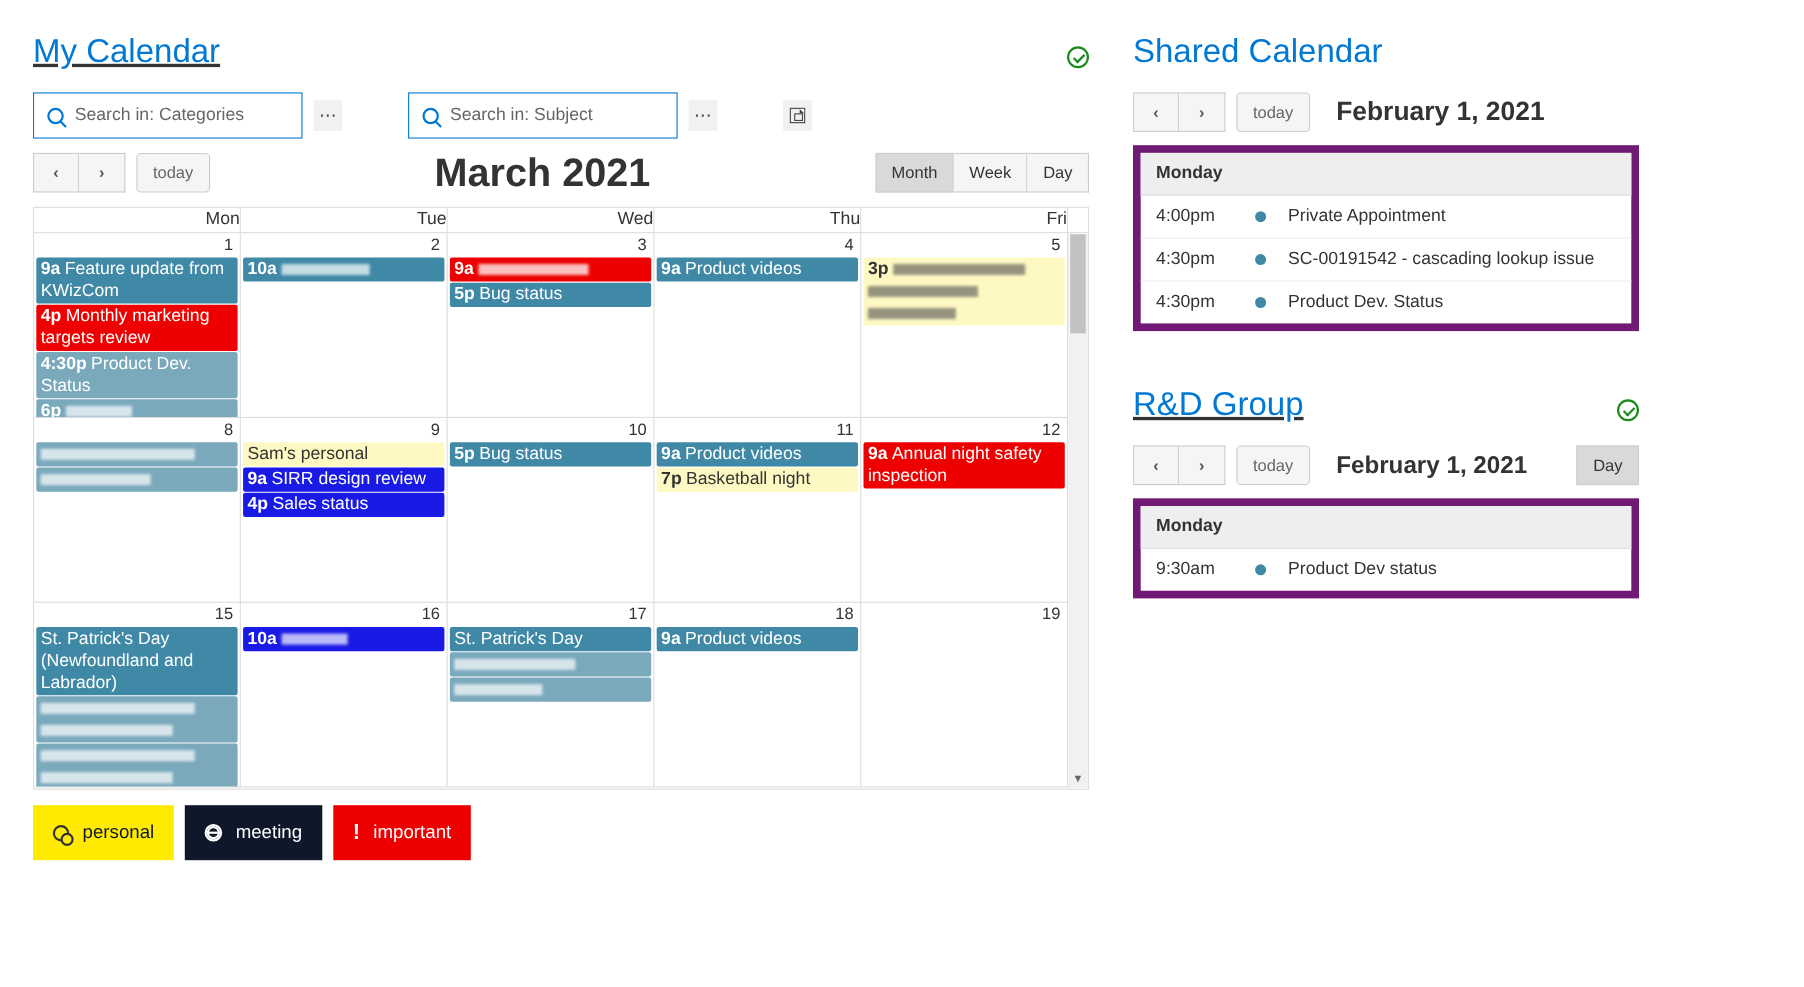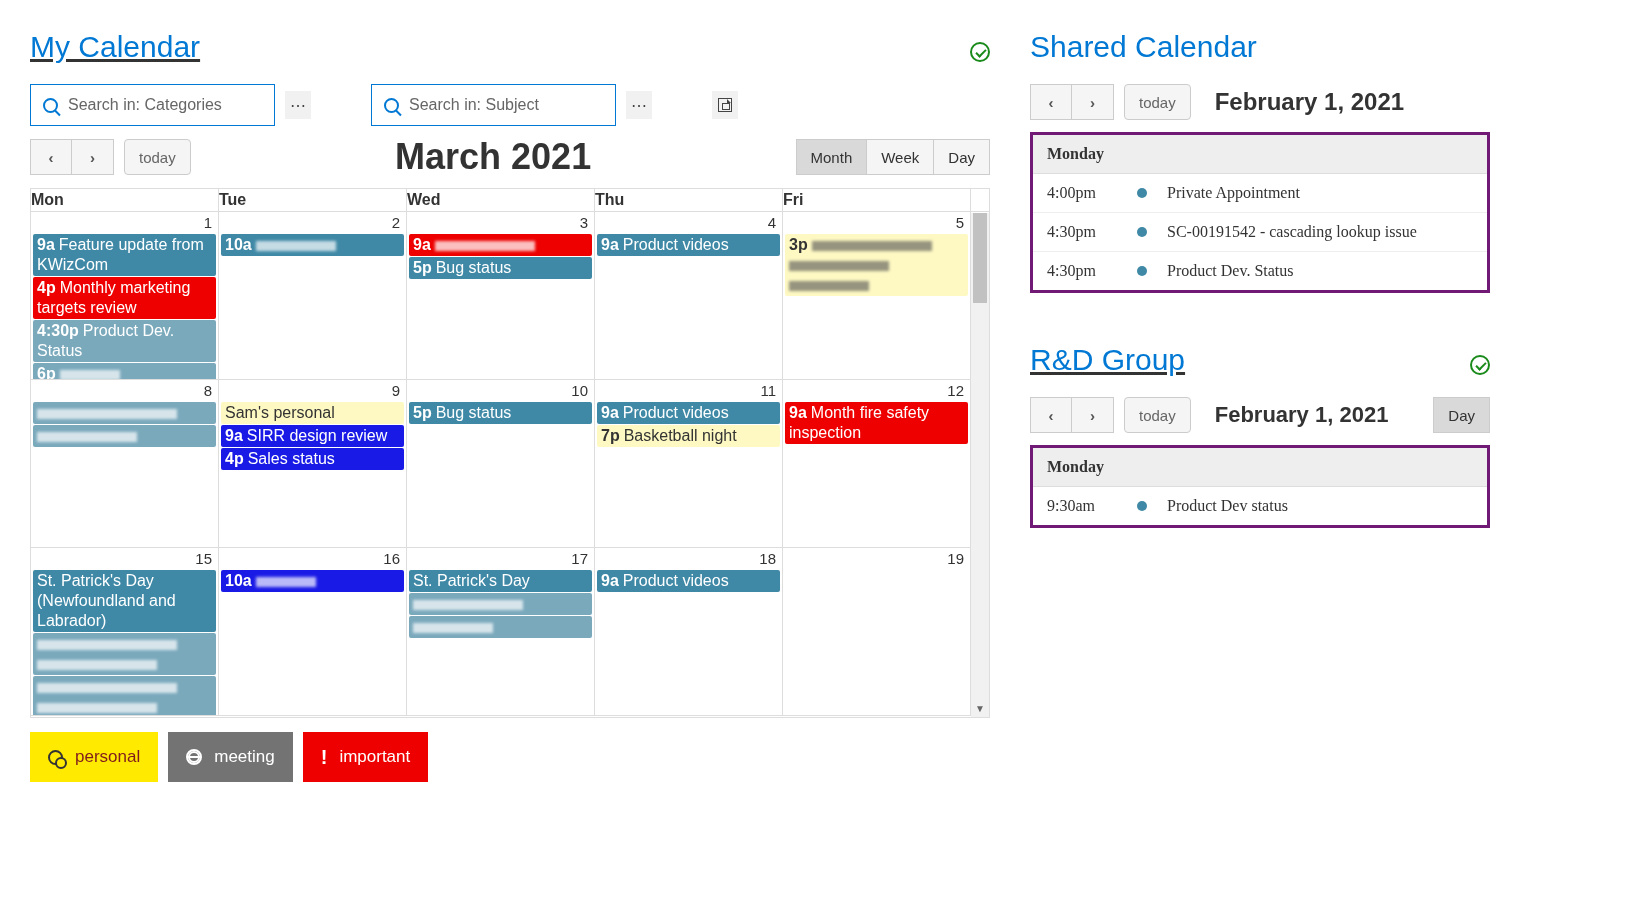--- a/index.html
+++ b/index.html
@@ -71,21 +71,21 @@
 
   
   .cal-grid {
     border:1px solid #ddd;
     position:relative;
     height:530px;
     overflow:hidden;
   }
   .cal-header { display:flex; background:#fff;}
   .cal-header .dh{
-    flex:1; text-align:left; font-weight:700; padding:2px 0;
+    flex:1; text-align:right; font-weight:400; padding:2px 0;
     border-right:1px solid #ddd; border-bottom:1px solid #ddd;
   }
   .cal-body { display:flex; flex-direction:column; height:calc(100% - 24px);}
   .week-row { display:flex; flex:1; min-height:0;}
   .day-cell {
     flex:1; border-right:1px solid #ddd; border-bottom:1px solid #ddd;
     position:relative; overflow:hidden; min-height:0;
   }
   .day-num { text-align:right; padding:2px 6px; font-size:15px; color:#333;}
   .event {
@@ -113,34 +113,34 @@
   .scrollbar .arrow{ position:absolute; left:0; right:0; height:18px; color:#666; font-size:10px; display:flex; align-items:center; justify-content:center;}
   .scrollbar .arrow.up{ top:0;}
   .scrollbar .arrow.down{ bottom:0;}
 
   
   .legend { display:flex; gap:10px; margin-top:14px;}
   .legend .chip{
     height:50px; display:flex; align-items:center; gap:12px;
     padding:0 18px; color:#fff; font-size:17px; cursor:pointer;
   }
-  .chip.personal{ background:#ffea00; color:#7f1d1d;}
-  .chip.meeting{ background:#737373;}
+  .chip.personal{ background:#ffea00; color:#0f172a;}
+  .chip.meeting{ background:#0f172a;}
   .chip.important{ background:#ee0000;}
   .p-icon{ width:15px;height:15px;border:2px solid #333;border-radius:50%;position:relative;}
   .p-icon::after{content:"";position:absolute;width:8px;height:8px;border:2px solid #333;border-radius:50%;bottom:-6px;right:-6px;background:#ffea00;}
   .globe-icon{ width:16px; height:16px; border:2px solid #fff; border-radius:50%; position:relative; }
   .globe-icon::before{content:"";position:absolute;left:0;right:0;top:50%;border-top:2px solid #fff;transform:translateY(-1px);}
   .globe-icon::after{content:"";position:absolute;top:0;bottom:0;left:50%;width:8px;border:2px solid #fff;border-radius:50%;transform:translateX(-6px);}
   .bang-icon{ font-weight:900; font-size:20px;}
 
   
   .mini-ctrl-row{ display:flex; align-items:center; gap:10px; margin-bottom:12px;}
   .mini-title{ font-size:24px; font-weight:700; margin-left:14px;}
-  .agenda-box{ border:3px solid #701a75;font-family:Liberation Serif, serif; }
+  .agenda-box{ border:7px solid #701a75; }
   .agenda-head{ background:#eee; font-weight:700; padding:10px 14px; border-bottom:1px solid #ddd;}
   .agenda-row{ display:flex; align-items:center; gap:20px; padding:10px 14px; border-bottom:1px solid #eee;}
   .agenda-row:last-child{ border-bottom:none;}
   .agenda-time{ width:70px; color:#333;}
   .dot{ width:10px; height:10px; border-radius:50%; background:#3f89a6; flex-shrink:0;}
   .view-pill{ margin-left:auto;}
 </style>
 </head>
 <body>
 
@@ -239,21 +239,21 @@
               <div class="day-num">10</div>
               <div class="event c-teal"><span class="t">5p</span><span>Bug status</span></div>
             </div>
             <div class="day-cell">
               <div class="day-num">11</div>
               <div class="event c-teal"><span class="t">9a</span><span>Product videos</span></div>
               <div class="event c-yellow"><span class="t">7p</span><span>Basketball night</span></div>
             </div>
             <div class="day-cell">
               <div class="day-num">12</div>
-              <div class="event c-red"><span class="t">9a</span><span>Month fire safety inspection</span></div>
+              <div class="event c-red"><span class="t">9a</span><span>Annual night safety inspection</span></div>
             </div>
             <div style="width: 18px;"></div>
           </div>
           <div class="week-row">
             <div class="day-cell">
               <div class="day-num">15</div>
               <div class="event c-teal"><span>St. Patrick's Day (Newfoundland and Labrador)</span></div>
               <div class="event c-teal faded"><span class="blur-line" style="width: 140px;"></span><br><span class="blur-line" style="width: 120px;"></span></div>
               <div class="event c-teal faded"><span class="blur-line" style="width: 140px;"></span><br><span class="blur-line" style="width: 120px;"></span></div>
               <div class="event c-teal faded"><span class="blur-line" style="width: 140px;"></span><br></div>

